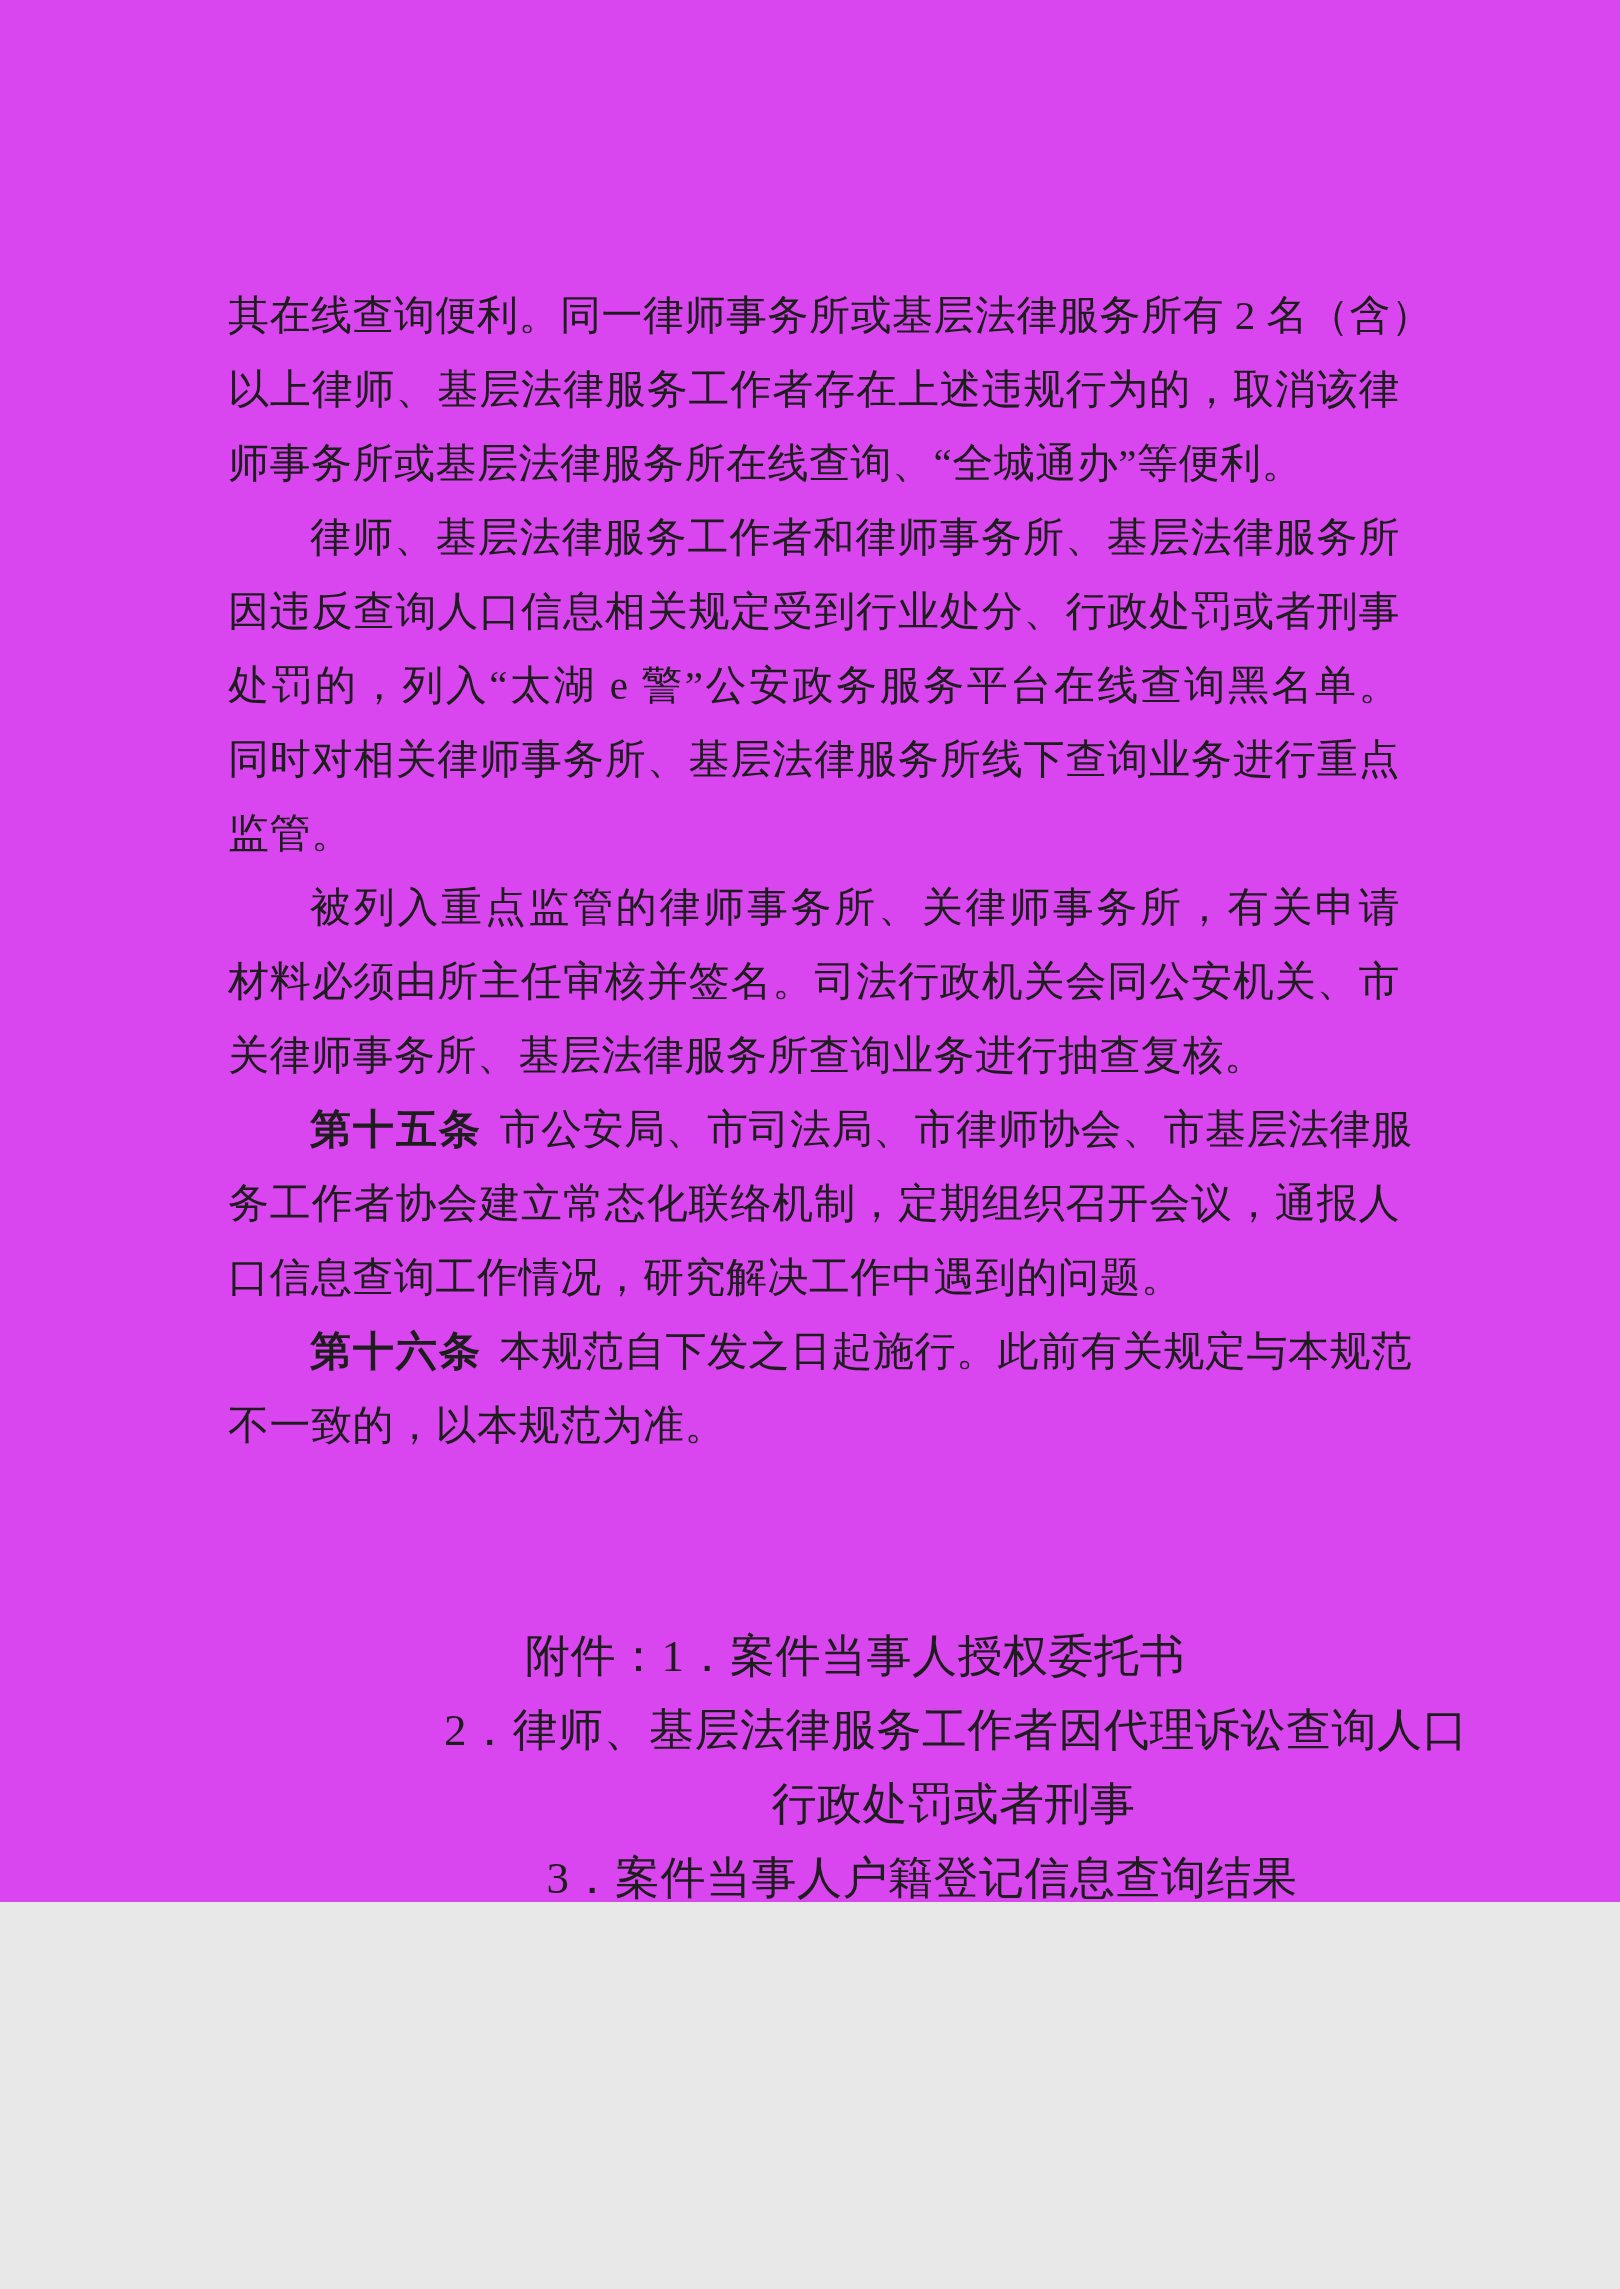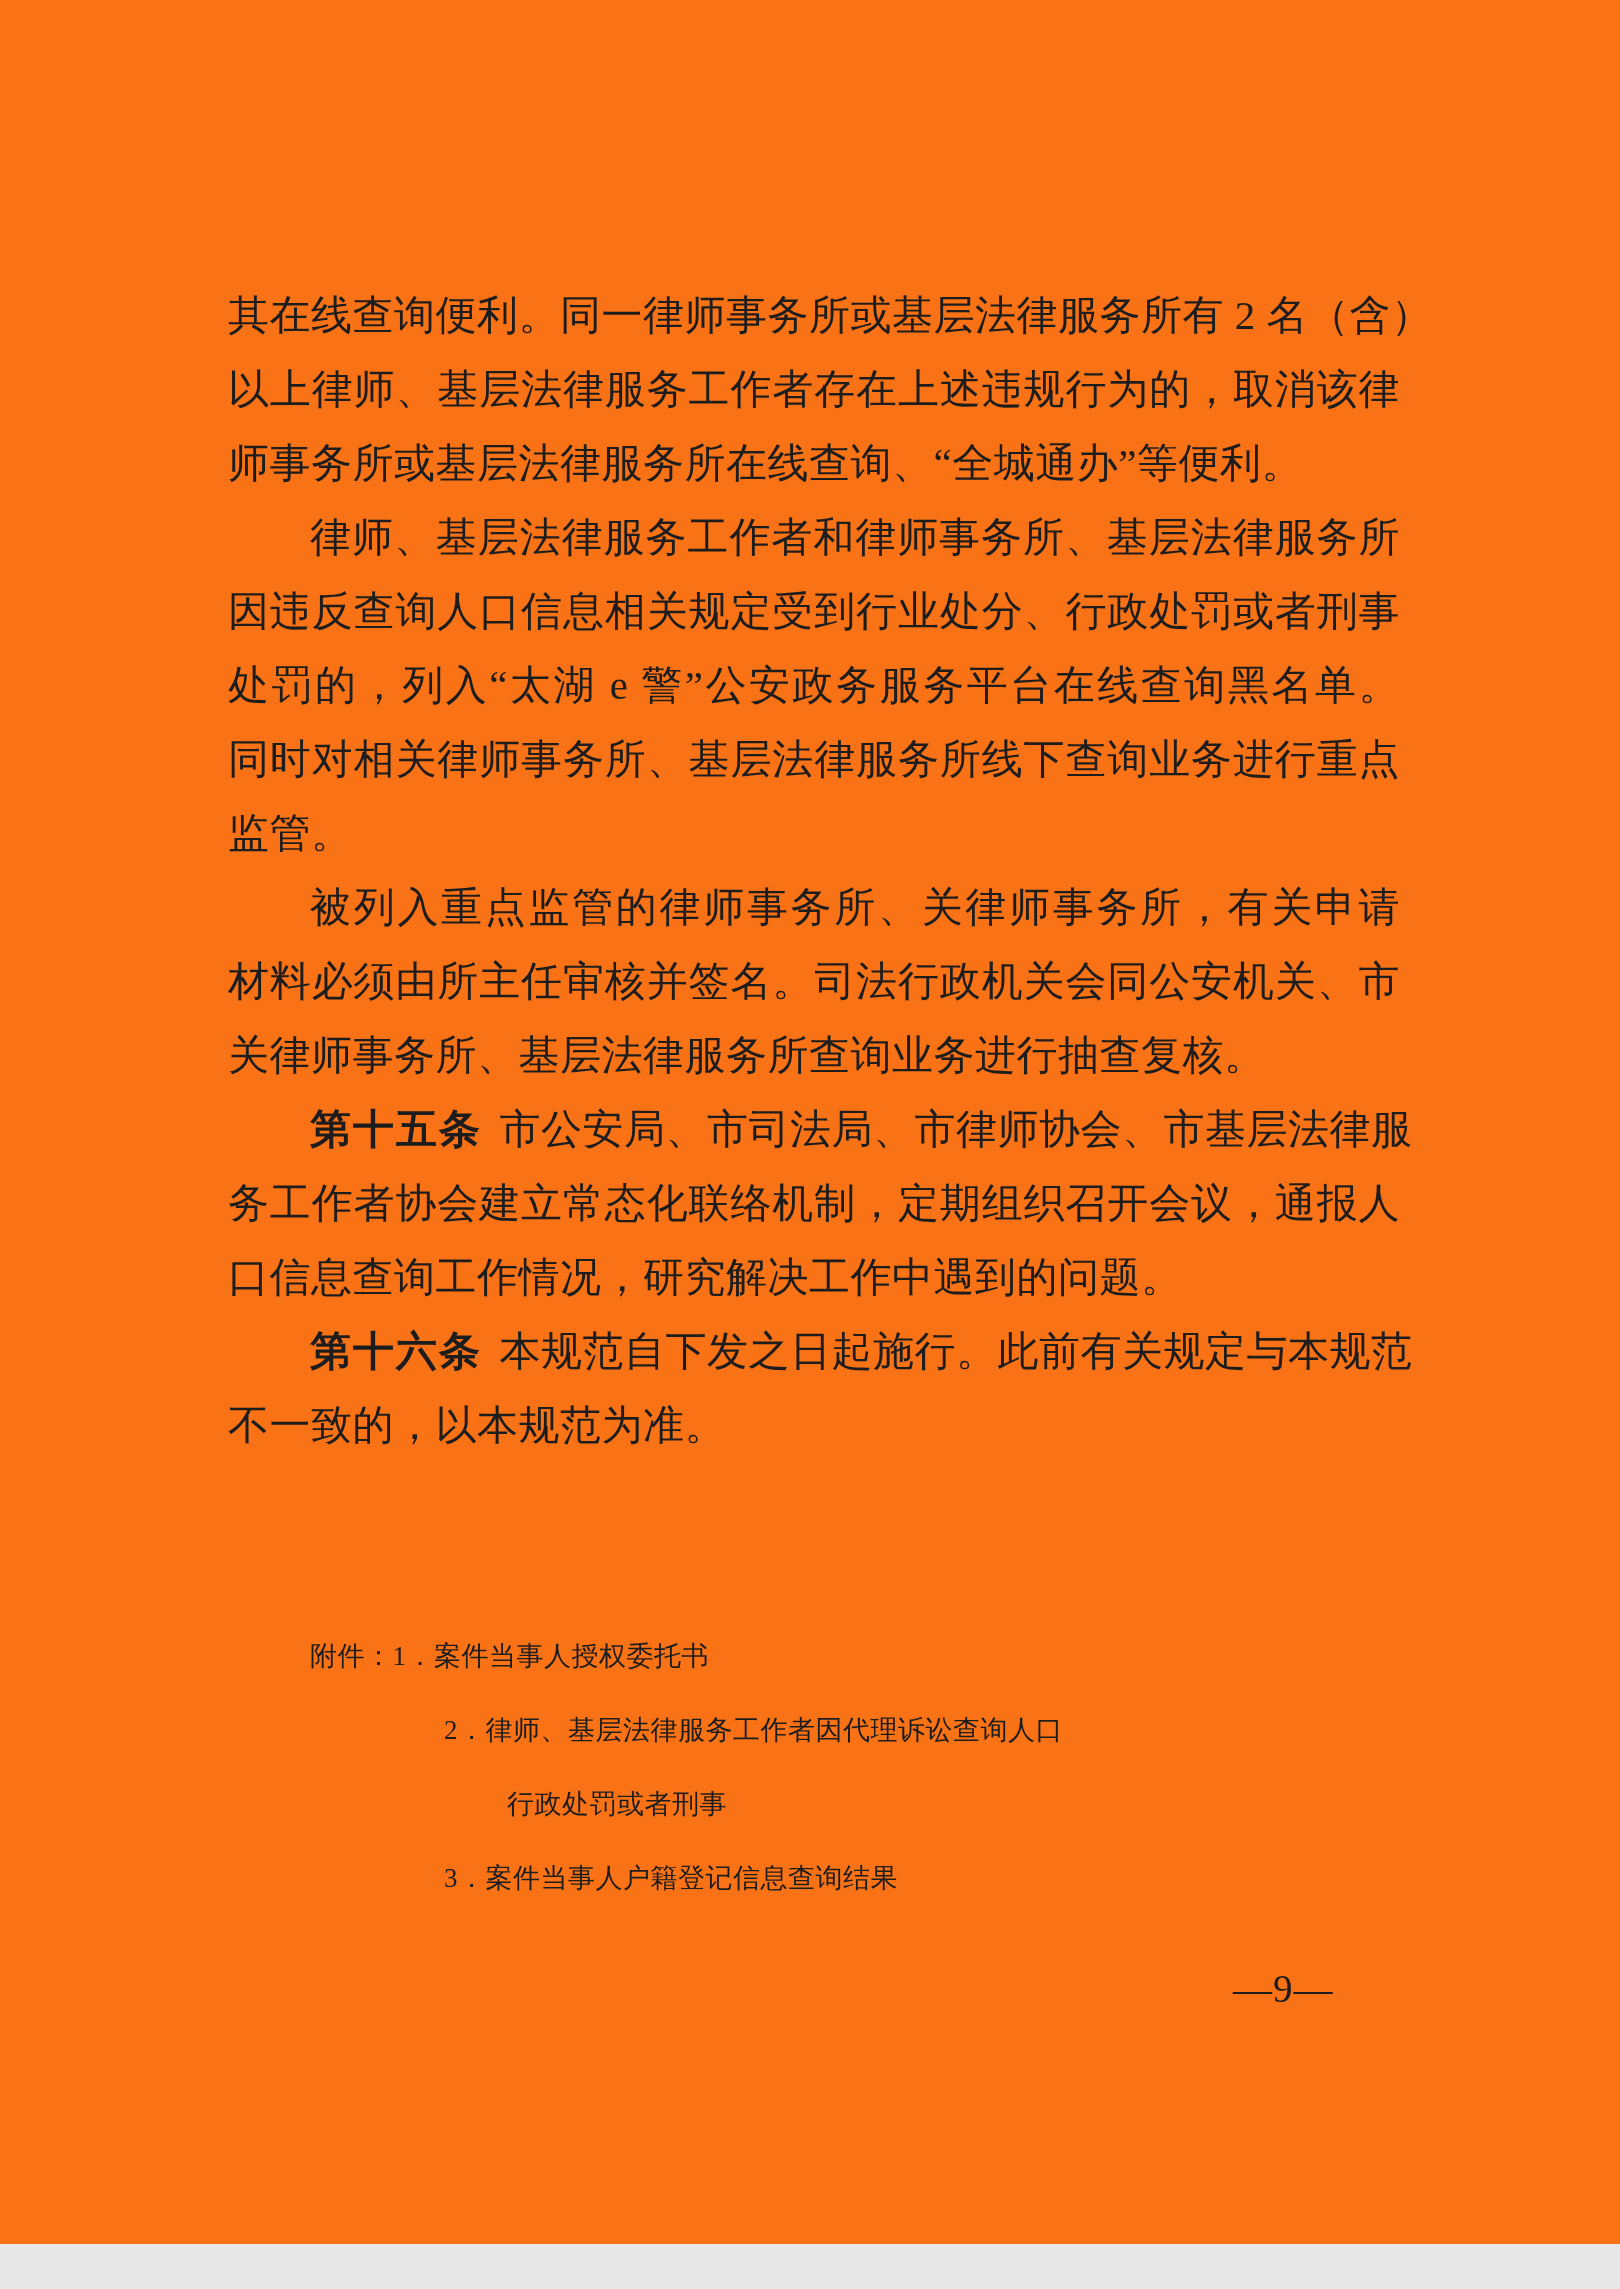--- a/index.html
+++ b/index.html
@@ -3,23 +3,23 @@
 <meta charset="utf-8">
 <style>
   html, body {
     margin: 0;
     padding: 0;
     background: #e8e8e8;
   }
   .sheet {
     position: relative;
     width: 1620px;
-    height: 2244px;
+    height: 1902px;
     margin: 0 auto;
-    background: #f97316;
+    background: #d946ef;
     color: #1d1d1d;
     font-family: "Liberation Serif", "DejaVu Serif", serif;
     overflow: hidden;
   }
   .text-body {
     position: absolute;
     left: 228px;
     top: 278px;
     width: 1172px;
   }
@@ -47,24 +47,24 @@
   }
   .attachments {
     position: absolute;
     left: 228px;
     top: 1619px;
     width: 1172px;
   }
   .att {
     height: 74px;
     line-height: 74px;
-    font-size: 27px;
+    font-size: 45px;
     letter-spacing: 0.5px;
     white-space: nowrap;
-    text-align: left;
+    text-align: center;
   }
   .att.a-label { padding-left: 82px; }
   .att.a-num   { padding-left: 216px; }
   .att.a-sub   { padding-left: 279px; }
   .footer-pagenum {
     position: absolute;
     left: 1233px;
     top: 1964px;
     height: 49px;
     line-height: 49px;

